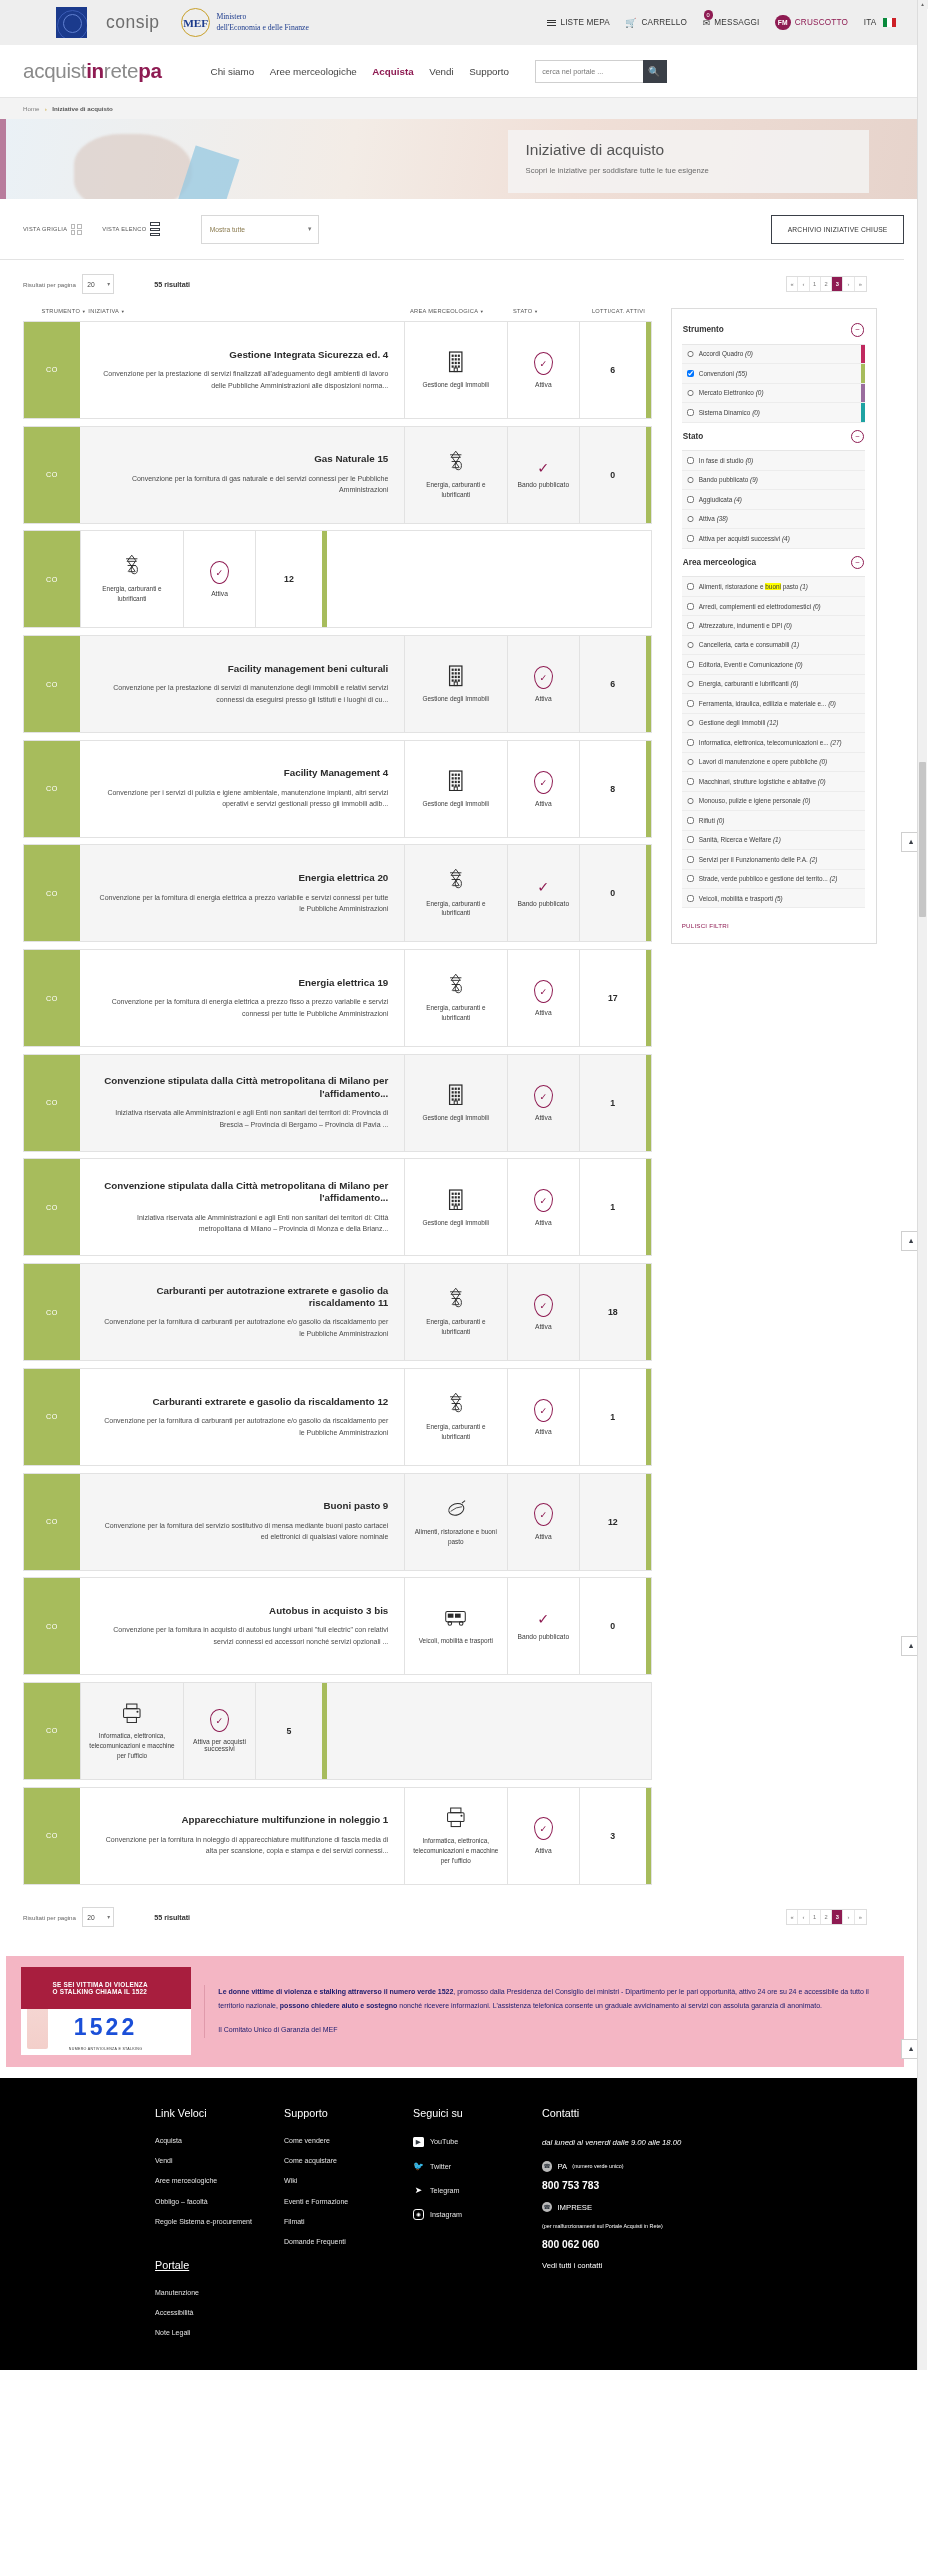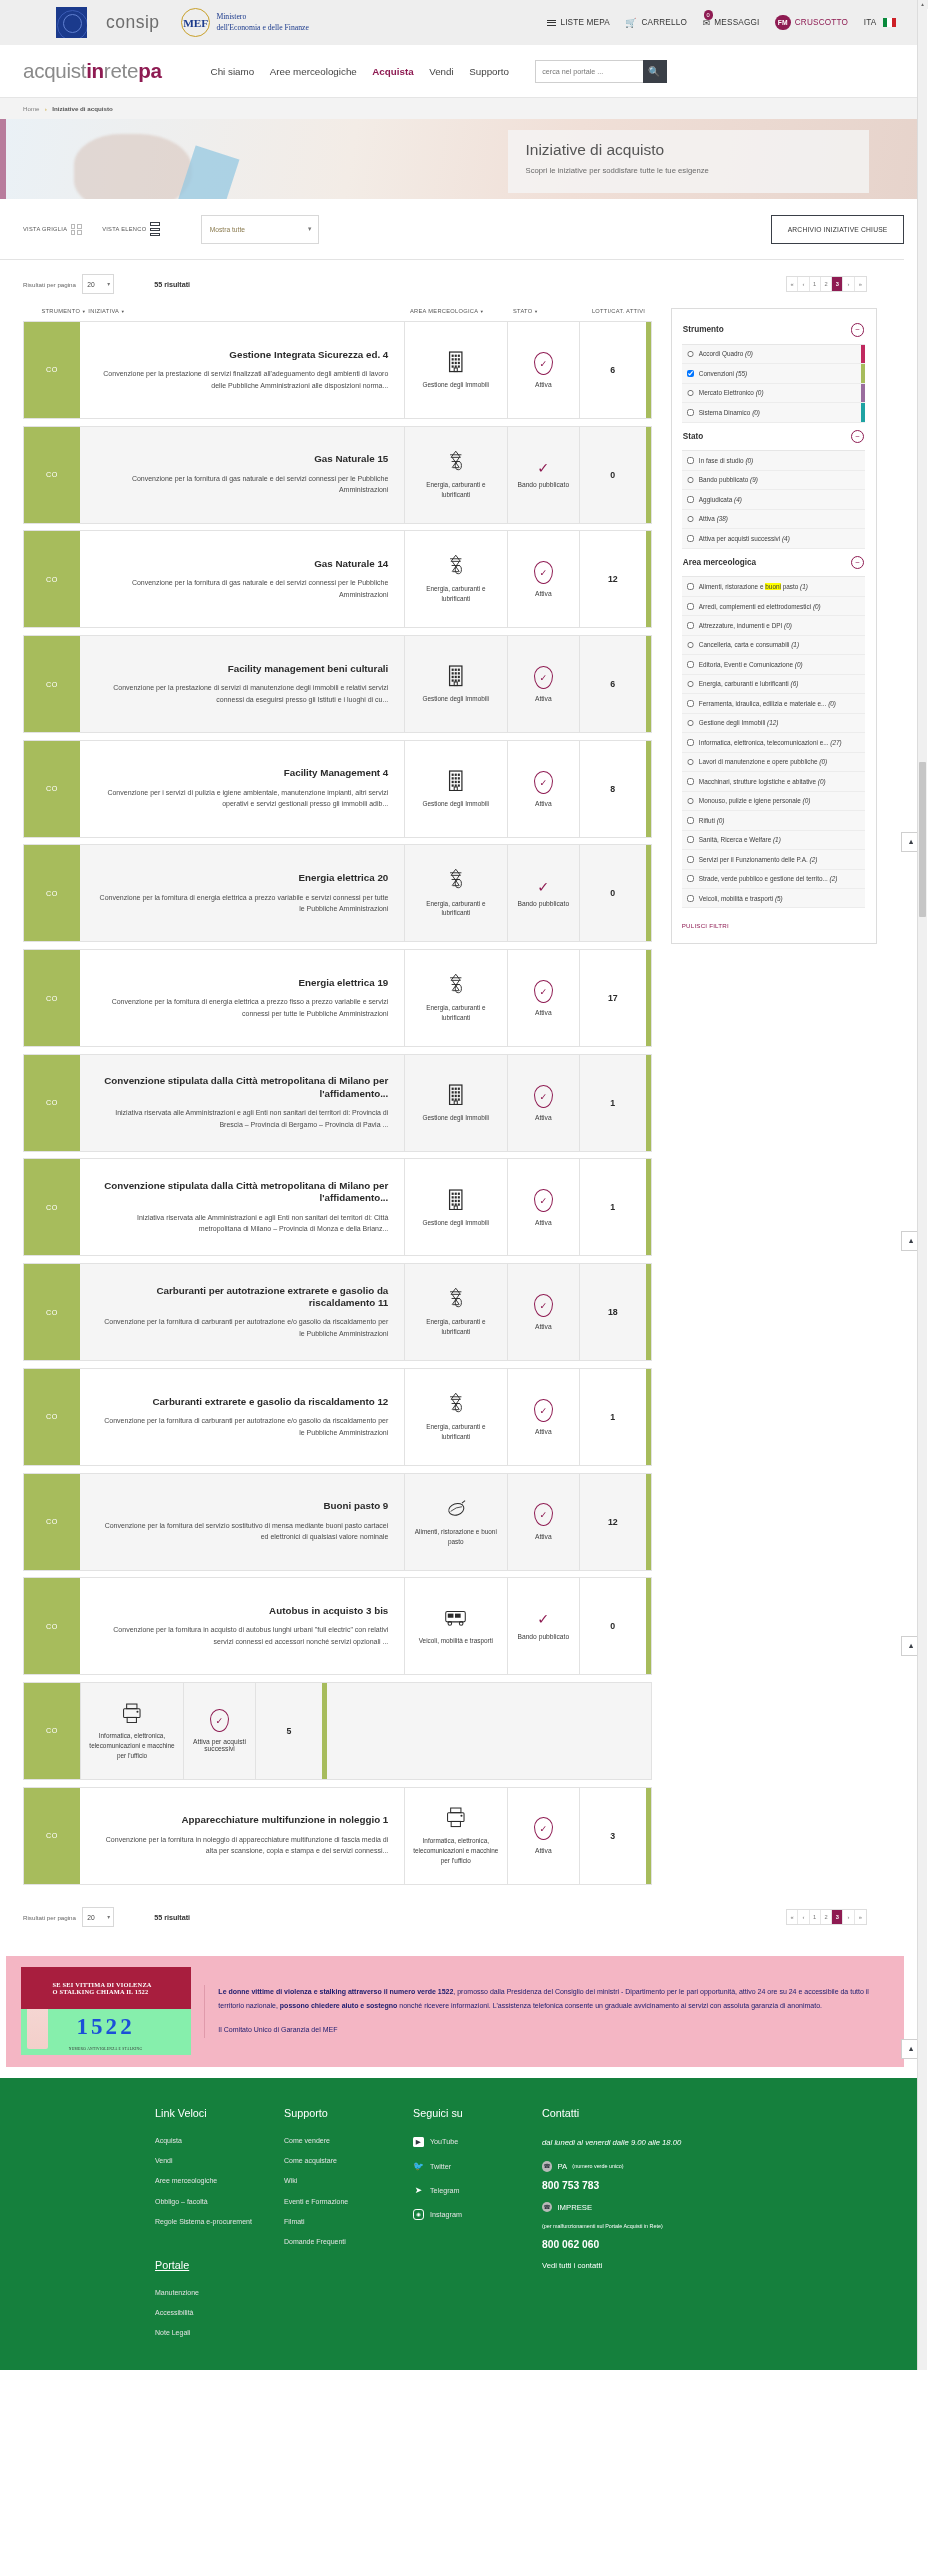--- a/index.html
+++ b/index.html
@@ -296,21 +296,21 @@
 
   
   .resultbar.bottom { padding-top: 15.5px; padding-bottom: 17.5px; }
 
   
   .banner1522 {
     margin: 11.3px 23px 0 6.2px;
     background: #f4b6c4; display: flex; align-items: center;
     padding: 11.3px 14.4px; gap: 13.4px;
   }
-  .poster1522 { width: 170px; height: 88px; position: relative; flex-shrink: 0; background: #86efac; font-family: Liberation Serif, serif; }
+  .poster1522 { width: 170px; height: 88px; position: relative; flex-shrink: 0; background: #ffffff; }
   .poster1522 .top {
     position: absolute; left: 0; top: 0; right: 0; height: 42px;
     background: #a81e3e; color: #fff; font-size: 6.4px; font-weight: bold;
     display: flex; flex-direction: column; justify-content: center; padding-left: 32px; letter-spacing: 0.2px;
   }
   .poster1522 .hand {
     position: absolute; left: 6.2px; top: 4.1px; width: 21.6px; height: 77px;
     background: linear-gradient(#f6dcd9,#f3cfca); border-radius: 8.2px 8.2px 2.1px 2.1px;
   }
   .poster1522 .num {
@@ -319,21 +319,21 @@
   }
   .poster1522 .cap {
     position: absolute; left: 0; right: 0; bottom: 4.1px; text-align: center;
     font-size: 3.6px; color: #333; letter-spacing: 0.3px;
   }
   .banner-text { font-size: 7px; color: #1b1b6e; line-height: 2.1; border-left: 0.5px solid #e09aab; padding-left: 13.4px; }
   .banner-text b { font-weight: bold; }
   .banner-text .second { display: block; margin-top: 9.3px; }
 
   
-  footer { background: #15803d; color: #fff; padding: 29px 0 20.6px 0; margin-top: 11.3px; }
+  footer { background: #000000; color: #fff; padding: 29px 0 20.6px 0; margin-top: 11.3px; }
   .foot-grid { display: flex; padding-left: 155px; }
   .foot-col { width: 129px; }
   .foot-col.contacts { width: 196px; }
   .foot-h { font-size: 10.8px; margin-bottom: 17.5px; font-weight: normal; }
   .foot-h.second { margin-top: 34px; text-decoration: underline; }
   .foot-link { display: block; font-size: 7px; color: #e3e3e3; text-decoration: none; margin-bottom: 13.4px; cursor: pointer; }
   .social-link { display: flex; align-items: center; gap: 6.2px; margin-bottom: 13.4px; color: #e3e3e3; font-size: 7.2px; cursor: pointer; }
   .soc-ico {
     width: 10.8px; height: 10.8px; display: flex; align-items: center; justify-content: center;
     color: #fff; font-size: 6.7px; flex-shrink: 0;
@@ -574,24 +574,20 @@
             </div>
             <div class="row-stato">
               <span class="stato-ico"><span class="check-plain">✓</span></span>
               <span>Bando pubblicato</span>
             </div>
             <div class="row-lotti">0</div>
             <div class="row-right-bar"></div>
           </div>
           <div class="row">
             <div class="row-strumento">CO</div>
-            <div class="row-iniziativa">
-              <div class="row-title">Gas Naturale 14</div>
-              <div class="row-desc">Convenzione per la fornitura di gas naturale e dei servizi connessi per le Pubbliche Amministrazioni</div>
-            </div>
             <div class="row-area">
               <span class="area-ico">
                 <svg width="17.5" height="24" viewBox="0 0 34 46">
                   <path d="M17 2 L8 14 M17 2 L26 14 M6 9 h22 M8 14 L26 14 M10 14 L24 34 M24 14 L10 34 M9 22 h16 M11 34 h12" fill="none" stroke="#2b2b2b" stroke-width="1.8"></path>
                   <ellipse cx="22" cy="30" rx="6" ry="8" fill="none" stroke="#2b2b2b" stroke-width="1.8"></ellipse>
                 </svg>
               </span>
               <span>Energia, carburanti e lubrificanti</span>
             </div>
             <div class="row-stato">

